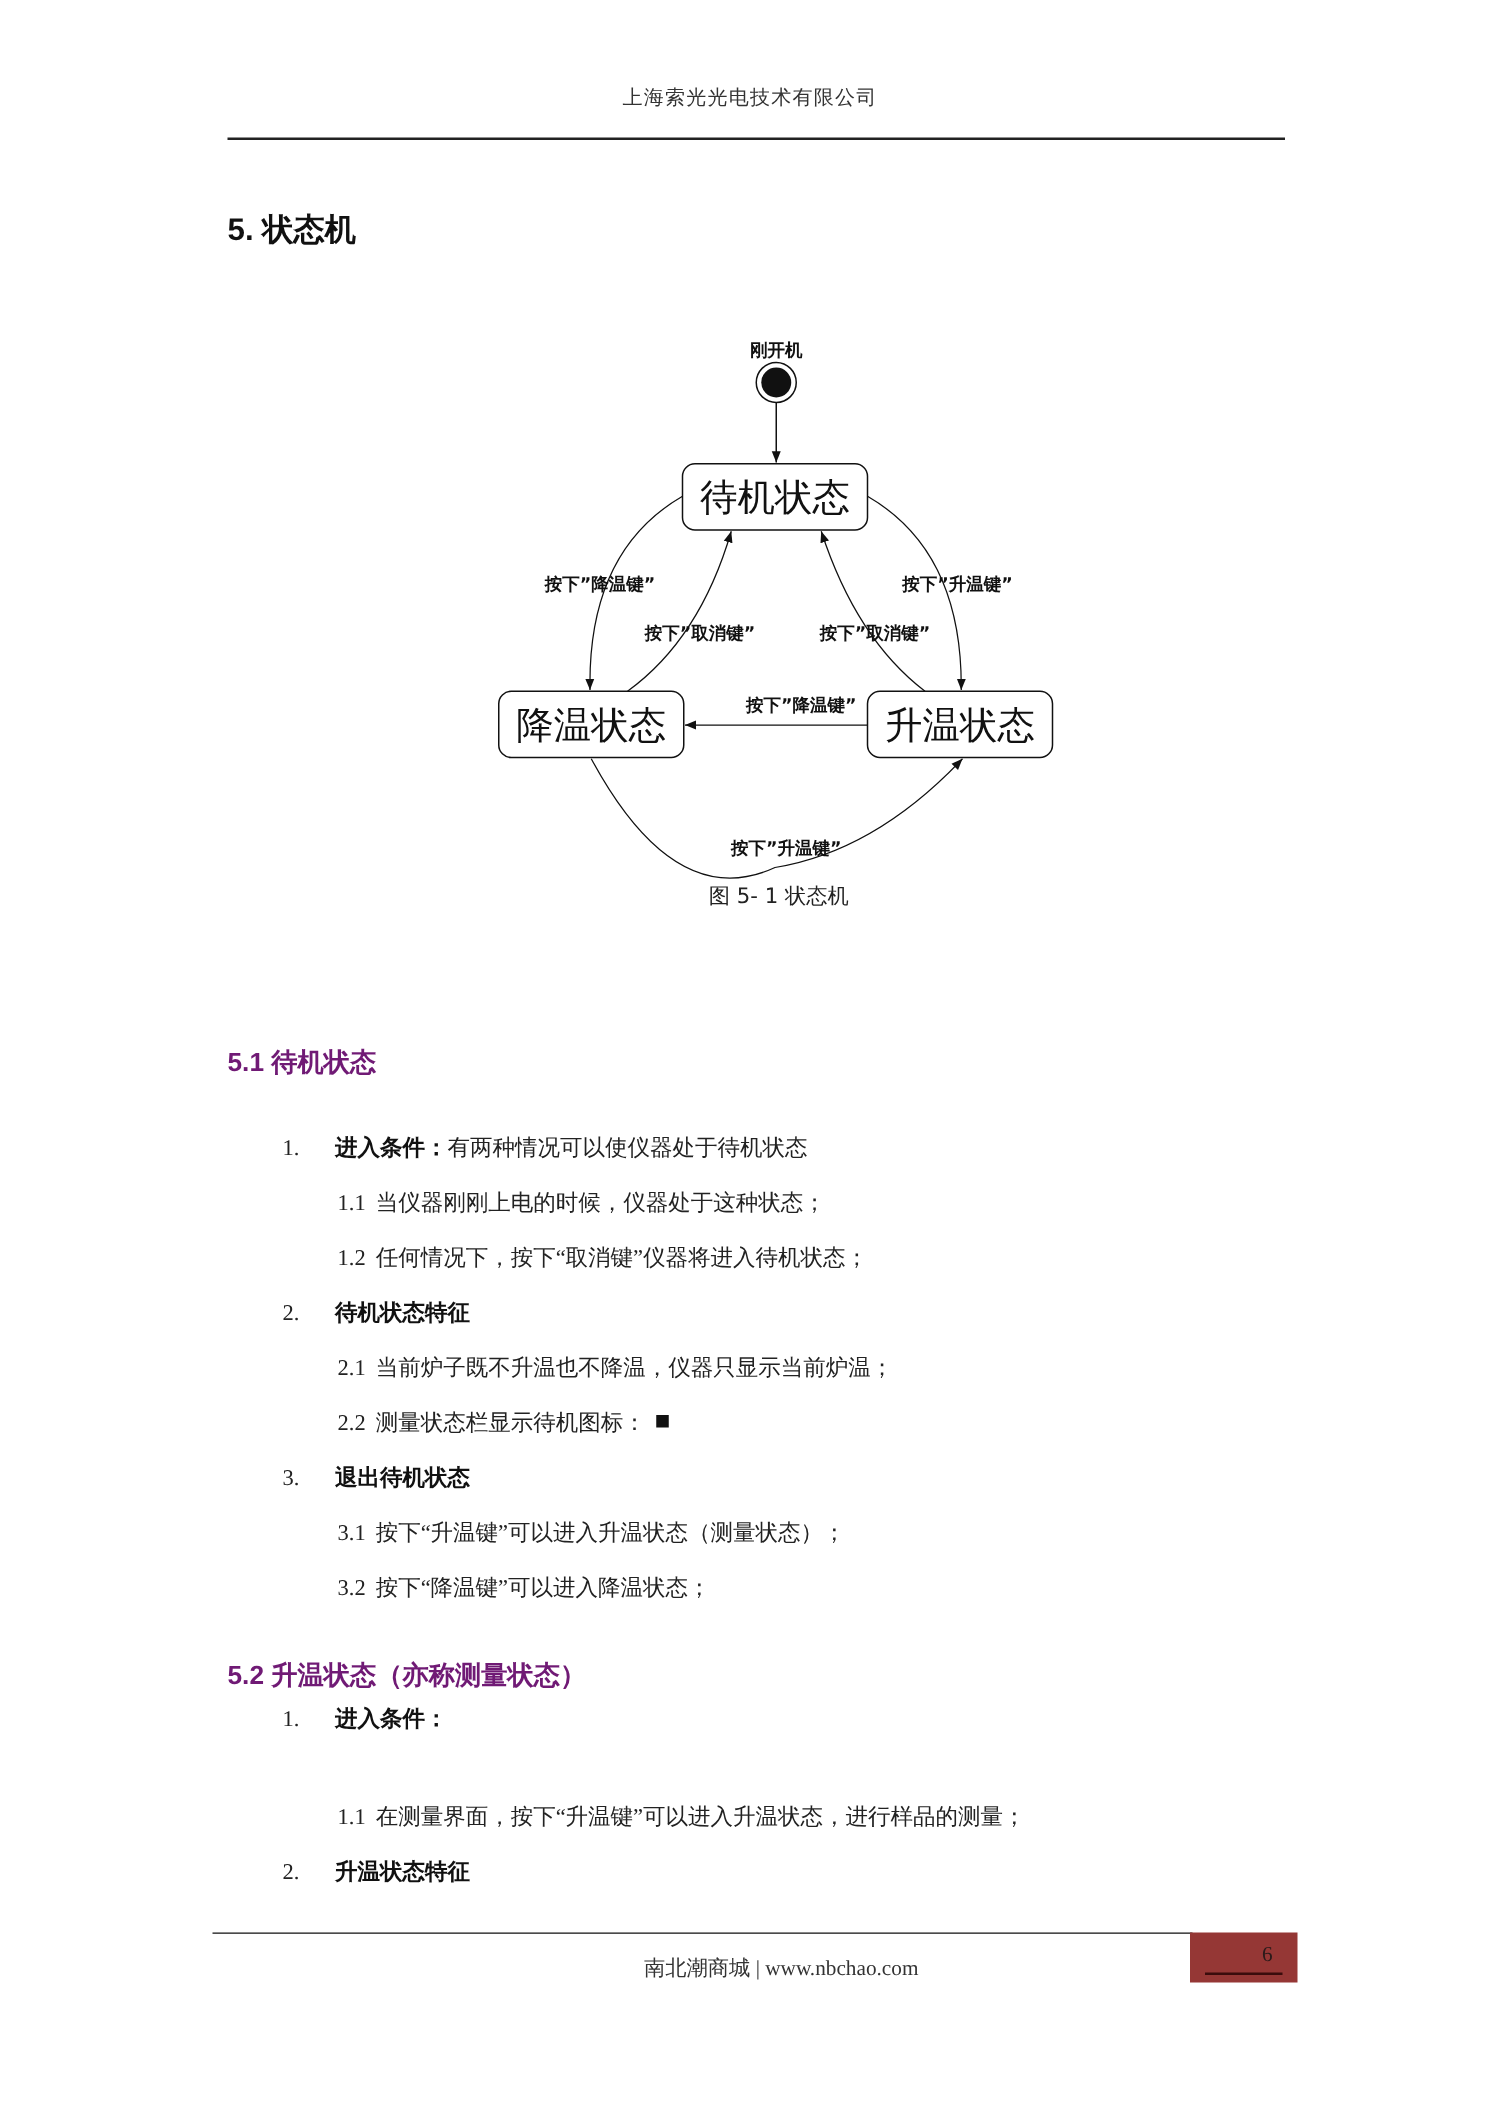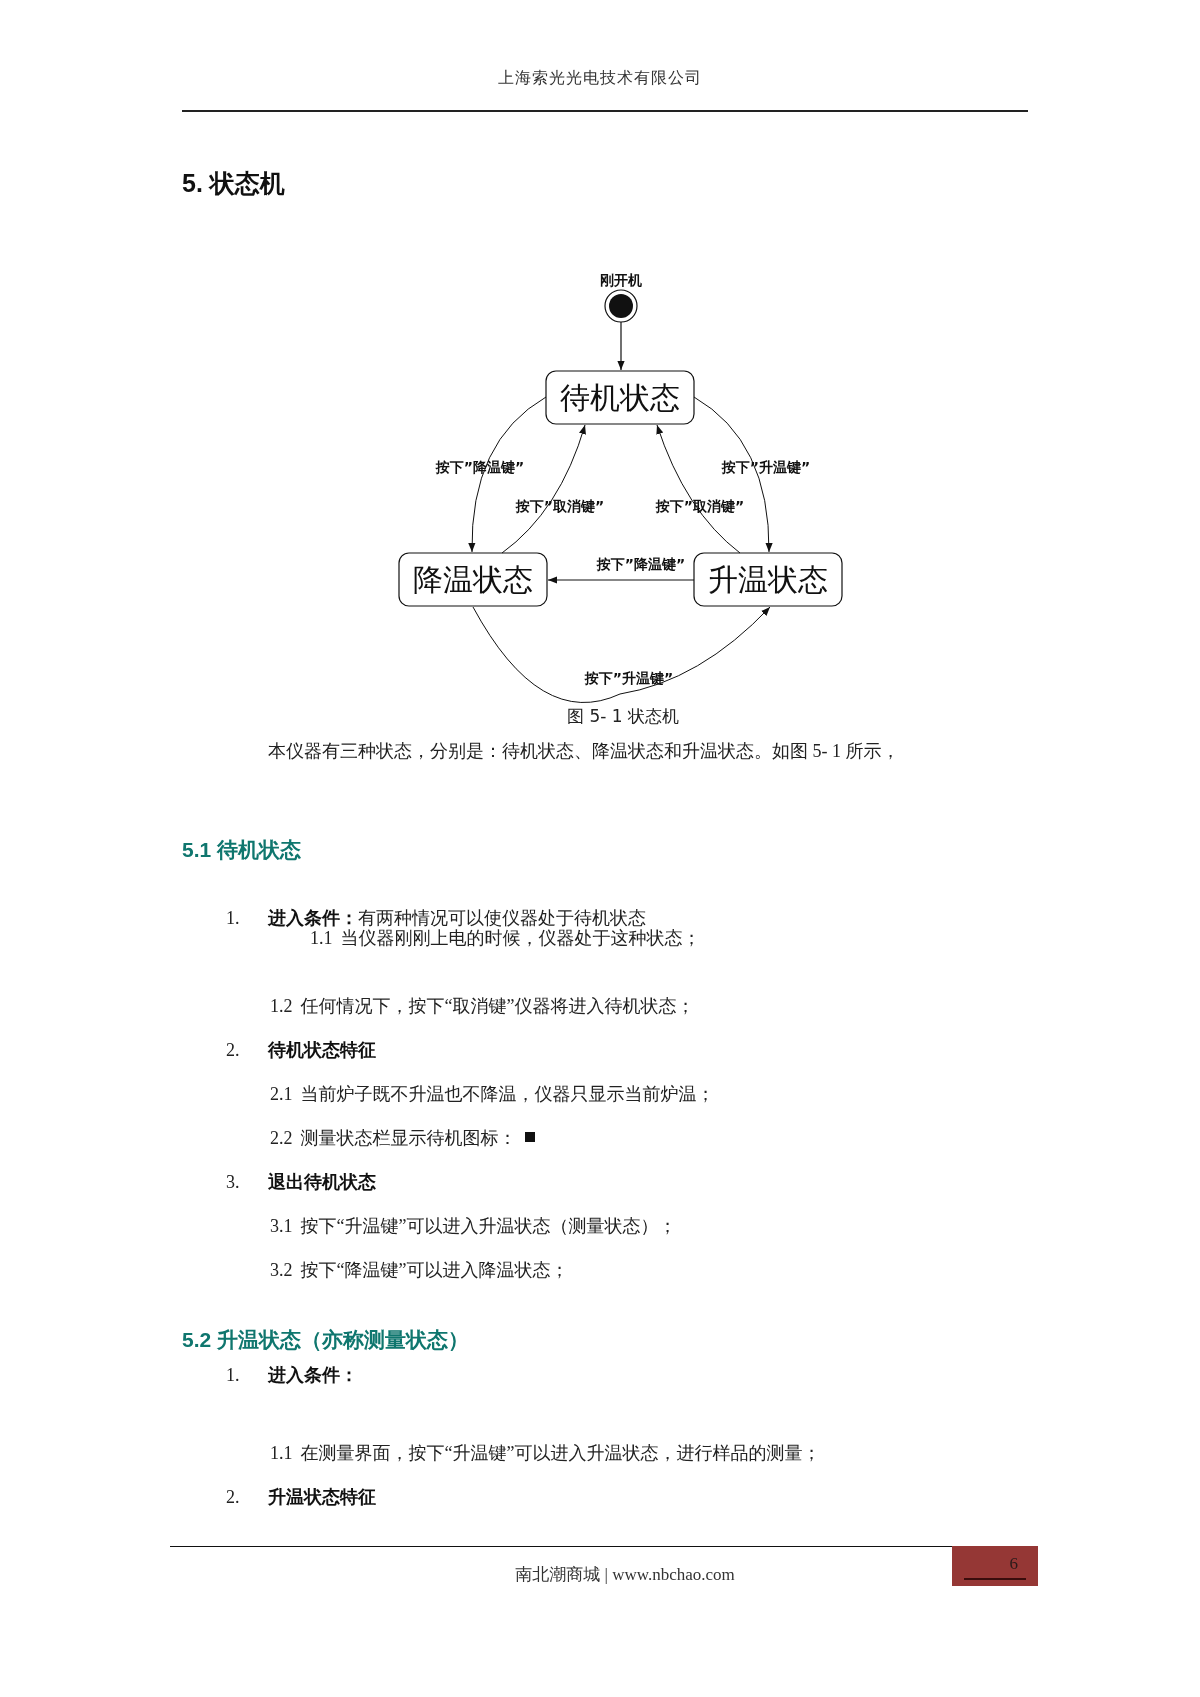--- a/index.html
+++ b/index.html
@@ -16,21 +16,21 @@
       border-top: 2px solid #222;
     }
     .h1 {
       position: absolute; left: 182px; top: 167px;
       font-family: "Liberation Sans", "DejaVu Sans", sans-serif;
       font-weight: bold; font-size: 25px; color: #111;
     }
     .h2 {
       position: absolute; left: 182px;
       font-family: "Liberation Sans", "DejaVu Sans", sans-serif;
-      font-weight: bold; font-size: 21px; color: #0f766e;
+      font-weight: bold; font-size: 21px; color: #701a75;
     }
     .diagram { position: absolute; left: 0; top: 0; width: 1200px; height: 720px; pointer-events: none; margin-top: 11px; }
     .diagram svg { position: absolute; left: 0; top: 0; }
     .svg-label { font-family: "DejaVu Sans", sans-serif; font-weight: bold; font-size: 14px; fill: #111; }
     .svg-state { font-family: "DejaVu Sans", sans-serif; font-size: 30px; fill: #111; }
     .caption {
       position: absolute; left: 0; width: 1246px; top: 705px; text-align: center;
       font-family: "DejaVu Sans", sans-serif; font-size: 17px; color: #222;
     }
     .para {
@@ -112,29 +112,28 @@
     <text class="svg-label" x="700" y="500" text-anchor="middle">按下”取消键”</text>
     <text class="svg-label" x="766" y="461" text-anchor="middle">按下”升温键”</text>
     <text class="svg-label" x="641" y="558" text-anchor="middle">按下”降温键”</text>
     <text class="svg-label" x="629" y="672" text-anchor="middle">按下”升温键”</text>
   </svg>
 </div>
 
 <div class="caption">图  5- 1 状态机</div>
 
 <div class="para">
-  <div><span class="indent"></span><span>本仪器有三种状态，分别是：待机状态、降温状态和升温状态。如图  5- 1 所示，</span></div>
 </div>
 
 <div class="h2" style="top:836px;">5.1  待机状态</div>
 
 <div class="list-item" style="left:226px; top:906px;">
   <span class="list-num">1.</span><span class="bold-label">进入条件：</span><span>有两种情况可以使仪器处于待机状态</span>
 </div>
-<div class="sub-item" style="top:926px;margin-left:40px;">
+<div class="sub-item" style="top:950px;">
   <span class="sub-num">1.1</span><span>当仪器刚刚上电的时候，仪器处于这种状态；</span>
 </div>
 <div class="sub-item" style="top:994px;">
   <span class="sub-num">1.2</span><span>任何情况下，按下“取消键”仪器将进入待机状态；</span>
 </div>
 
 <div class="list-item" style="left:226px; top:1038px;">
   <span class="list-num">2.</span><span class="bold-label">待机状态特征</span>
 </div>
 <div class="sub-item" style="top:1082px;">

